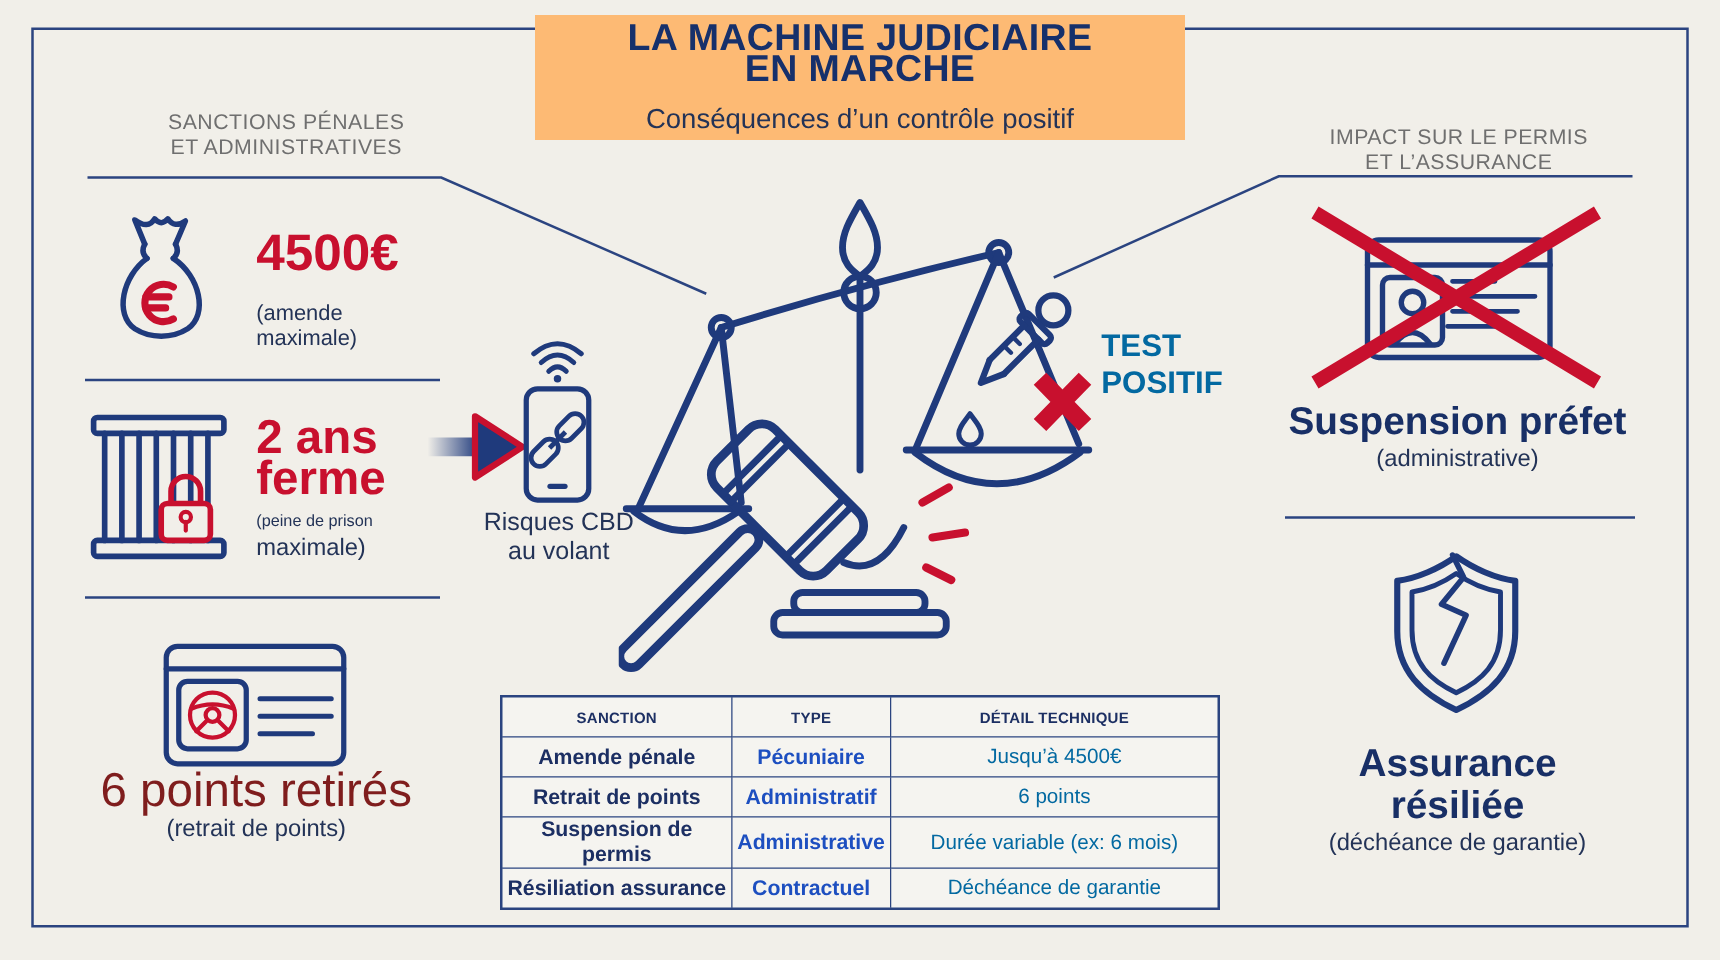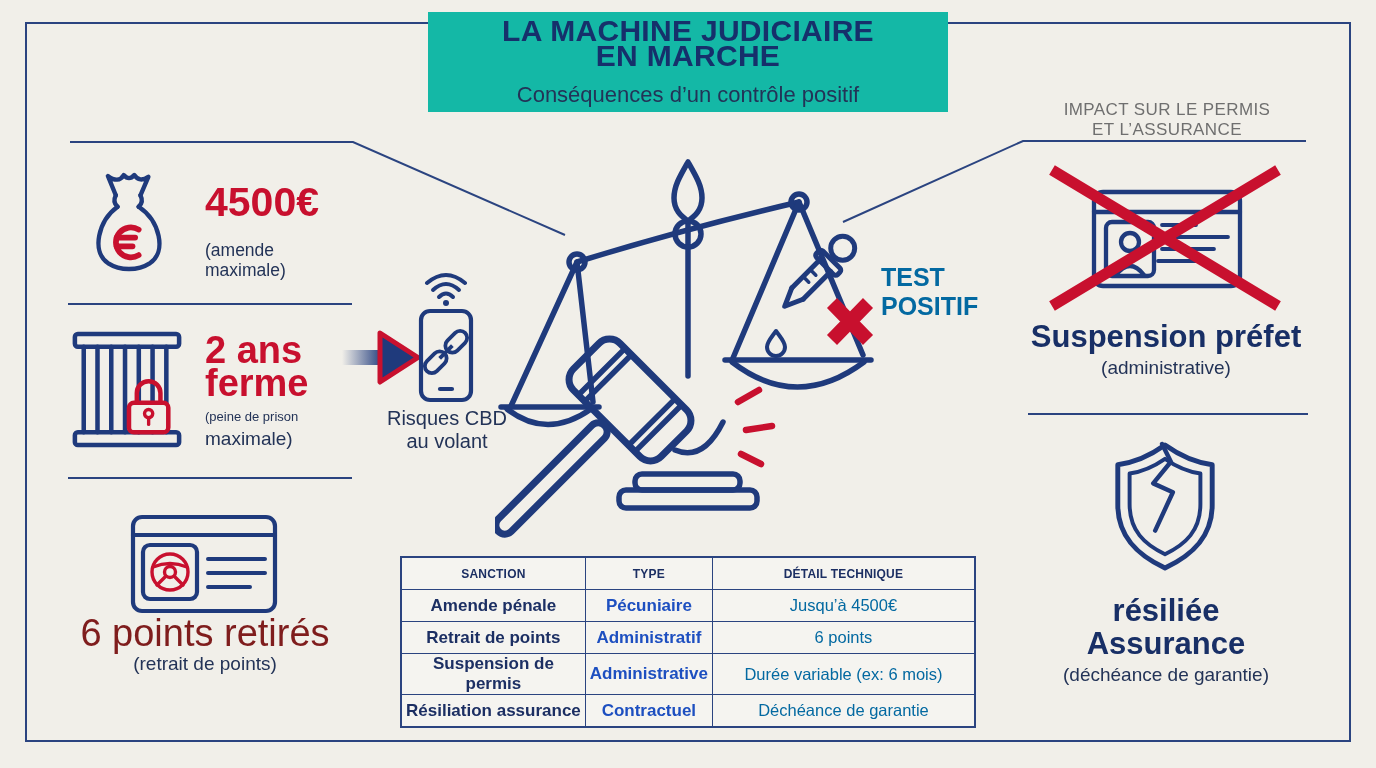--- a/index.html
+++ b/index.html
@@ -3,21 +3,21 @@
 <meta charset="utf-8">
 <style>
   html,body{margin:0;padding:0;background:#f1efe9;}
   .canvas{position:relative;width:1376px;height:768px;background:#f1efe9;overflow:hidden;
           font-family:"Liberation Sans","DejaVu Sans",sans-serif;}
   .abs{position:absolute;}
   .frame{position:absolute;left:25px;top:22px;width:1326px;height:720px;
          border:2px solid #2b4480;box-sizing:border-box;}
   .connectors{position:absolute;left:0;top:0;pointer-events:none;}
   .title-block{position:absolute;left:428px;top:12px;width:520px;text-align:center;
-               background:#14b8a6;padding:6px 0 4px 0;z-index:3;}
+               background:#fdba74;padding:6px 0 4px 0;z-index:3;}
   .title-line{font-size:30px;font-weight:bold;color:#16306b;line-height:25px;letter-spacing:.3px;}
   .subtitle{font-size:22px;color:#233357;margin-top:14px;}
   .sec-header{position:absolute;text-align:center;color:#6f6f6f;font-size:17px;
               line-height:20px;letter-spacing:.4px;}
   .big-red{color:#c8102e;font-weight:bold;}
   .navy-note{color:#233357;font-size:17.5px;line-height:20px;}
   .fine-amount{font-size:41px;line-height:40px;}
   .prison-term{font-size:38px;line-height:33px;}
   .points-head{color:#7f1d1d;font-weight:normal;font-size:38px;line-height:34px;white-space:nowrap;}
   .points-note{color:#233357;font-size:19px;margin-top:3px;}
@@ -51,20 +51,24 @@
       <path d="M1028,414 H1308"></path>
     </g>
   </svg>
 
   <div class="title-block">
     <div class="title-line">LA MACHINE JUDICIAIRE</div>
     <div class="title-line">EN MARCHE</div>
     <div class="subtitle">Conséquences d’un contrôle positif</div>
   </div>
 
+  <div class="sec-header" style="left:94px;top:88px;width:270px;">
+    <div>SANCTIONS PÉNALES</div>
+    <div>ET ADMINISTRATIVES</div>
+  </div>
 
   <div class="sec-header" style="left:1030px;top:100px;width:274px;">
     <div>IMPACT SUR LE PERMIS</div>
     <div>ET L’ASSURANCE</div>
   </div>
 
   <svg class="abs" style="left:85px;top:168px;" width="88" height="110" viewBox="0 0 100 125">
     <g fill="none" stroke="#1f3a7c" stroke-width="5" stroke-linecap="round" stroke-linejoin="round">
       <path d="M35,31 L26,9 Q38,18 44,8 Q50,15 56,8 Q62,17 72,10 L63,31"></path>
       <path d="M35,31 Q31,39 37,44"></path>
@@ -213,22 +217,22 @@
   </div>
 
   <svg class="abs" style="left:1106px;top:440px;" width="118" height="133" viewBox="0 0 120 135">
     <g fill="none" stroke="#1f3a7c" stroke-linecap="round" stroke-linejoin="round">
       <path d="M60,5 C46,15 28,23 12,25 L12,66 C12,98 32,117 60,130 C88,117 108,98 108,66 L108,25 C92,23 74,15 60,5 Z" stroke-width="5"></path>
       <path d="M60,19 C50,26 37,32 24,34 L24,65 C24,92 39,106 60,116 C81,106 96,92 96,65 L96,34 C83,32 70,26 60,19 Z" stroke-width="4"></path>
       <path d="M57,4 L66,22 L48,44 L68,53 L50,92" stroke-width="4.5"></path>
     </g>
   </svg>
   <div class="abs" style="left:1035px;top:594px;width:262px;">
+    <div class="r-head">Assurance</div>
     <div class="r-head">résiliée</div>
-    <div class="r-head">Assurance</div>
     <div class="r-note">(déchéance de garantie)</div>
   </div>
 
   <table class="sanctions abs" style="left:400px;top:556px;">
     <colgroup>
         <col style="width:185px">
         <col style="width:127px">
         <col style="width:264px">
       </colgroup>
     <thead>

